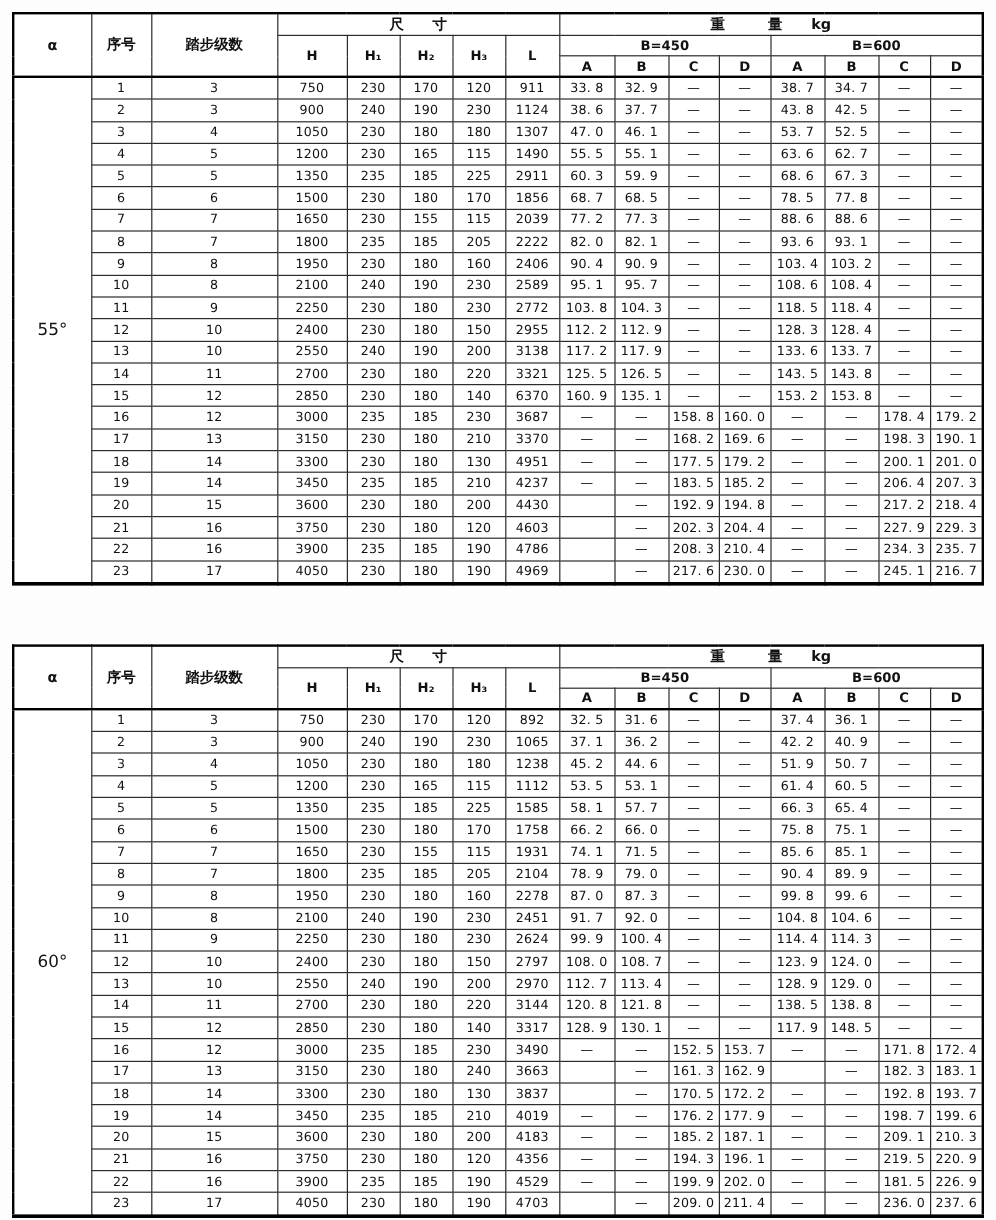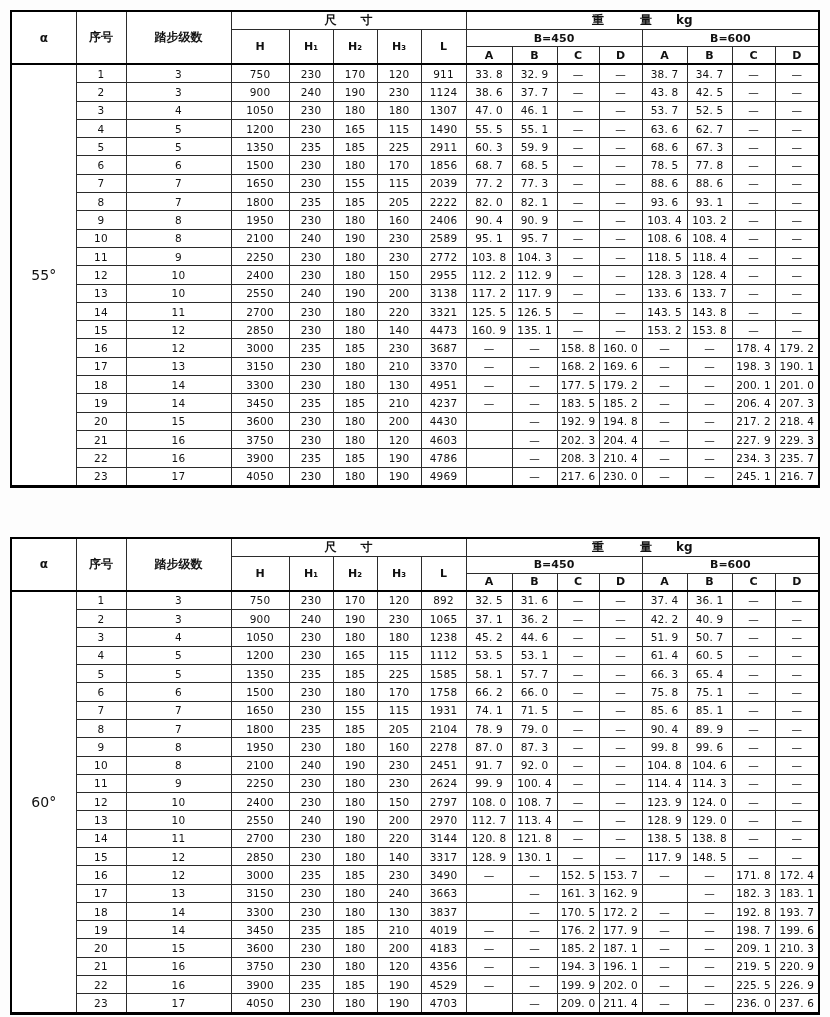--- a/index.html
+++ b/index.html
@@ -344,21 +344,21 @@
           <td>—</td>
           <td>—</td>
         </tr>
         <tr>
           <td>15</td>
           <td>12</td>
           <td>2850</td>
           <td>230</td>
           <td>180</td>
           <td>140</td>
-          <td>4473</td>
+          <td>6370</td>
           <td>160. 9</td>
           <td>135. 1</td>
           <td>—</td>
           <td>—</td>
           <td>153. 2</td>
           <td>153. 8</td>
           <td>—</td>
           <td>—</td>
         </tr>
         <tr>
@@ -913,21 +913,21 @@
           <td>235</td>
           <td>185</td>
           <td>190</td>
           <td>4529</td>
           <td>—</td>
           <td>—</td>
           <td>199. 9</td>
           <td>202. 0</td>
           <td>—</td>
           <td>—</td>
-          <td>225. 5</td>
+          <td>181. 5</td>
           <td>226. 9</td>
         </tr>
         <tr>
           <td>23</td>
           <td>17</td>
           <td>4050</td>
           <td>230</td>
           <td>180</td>
           <td>190</td>
           <td>4703</td>

